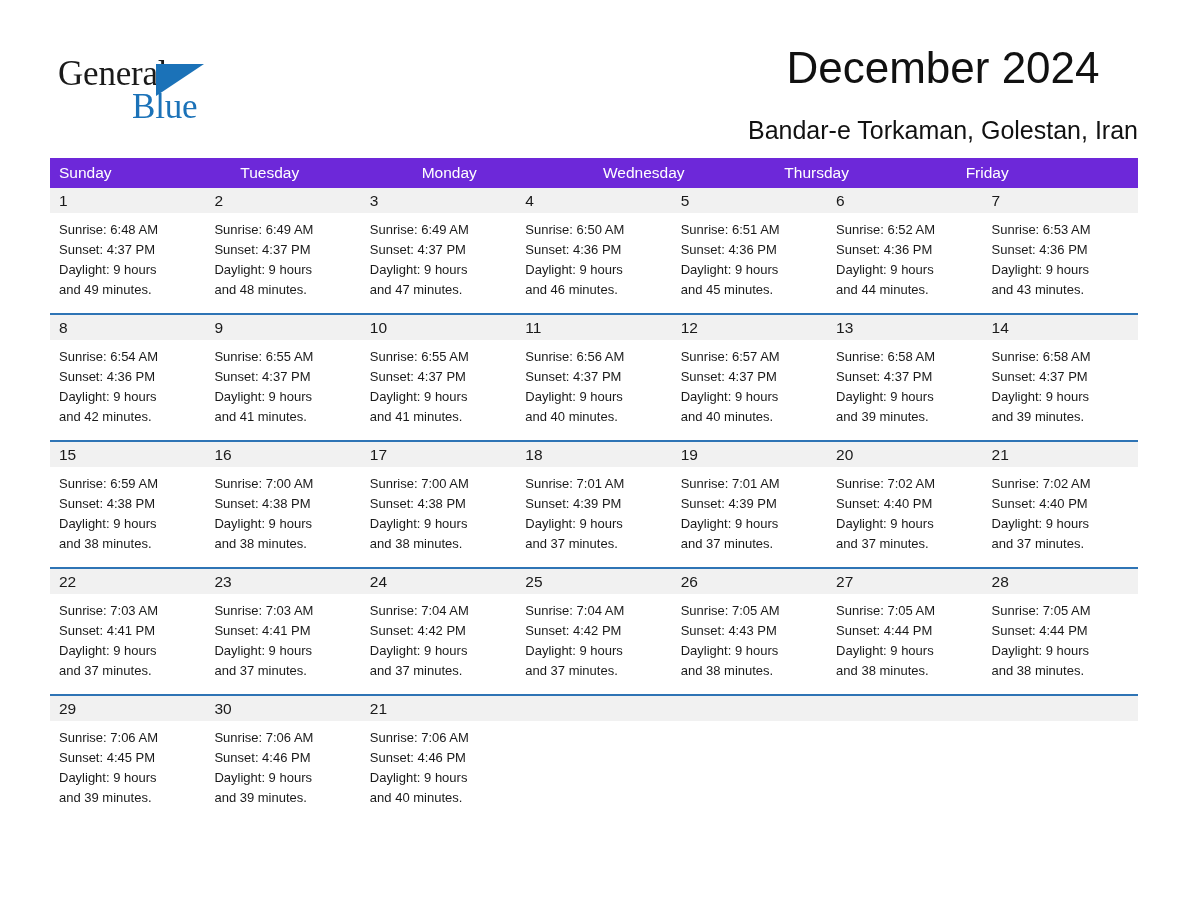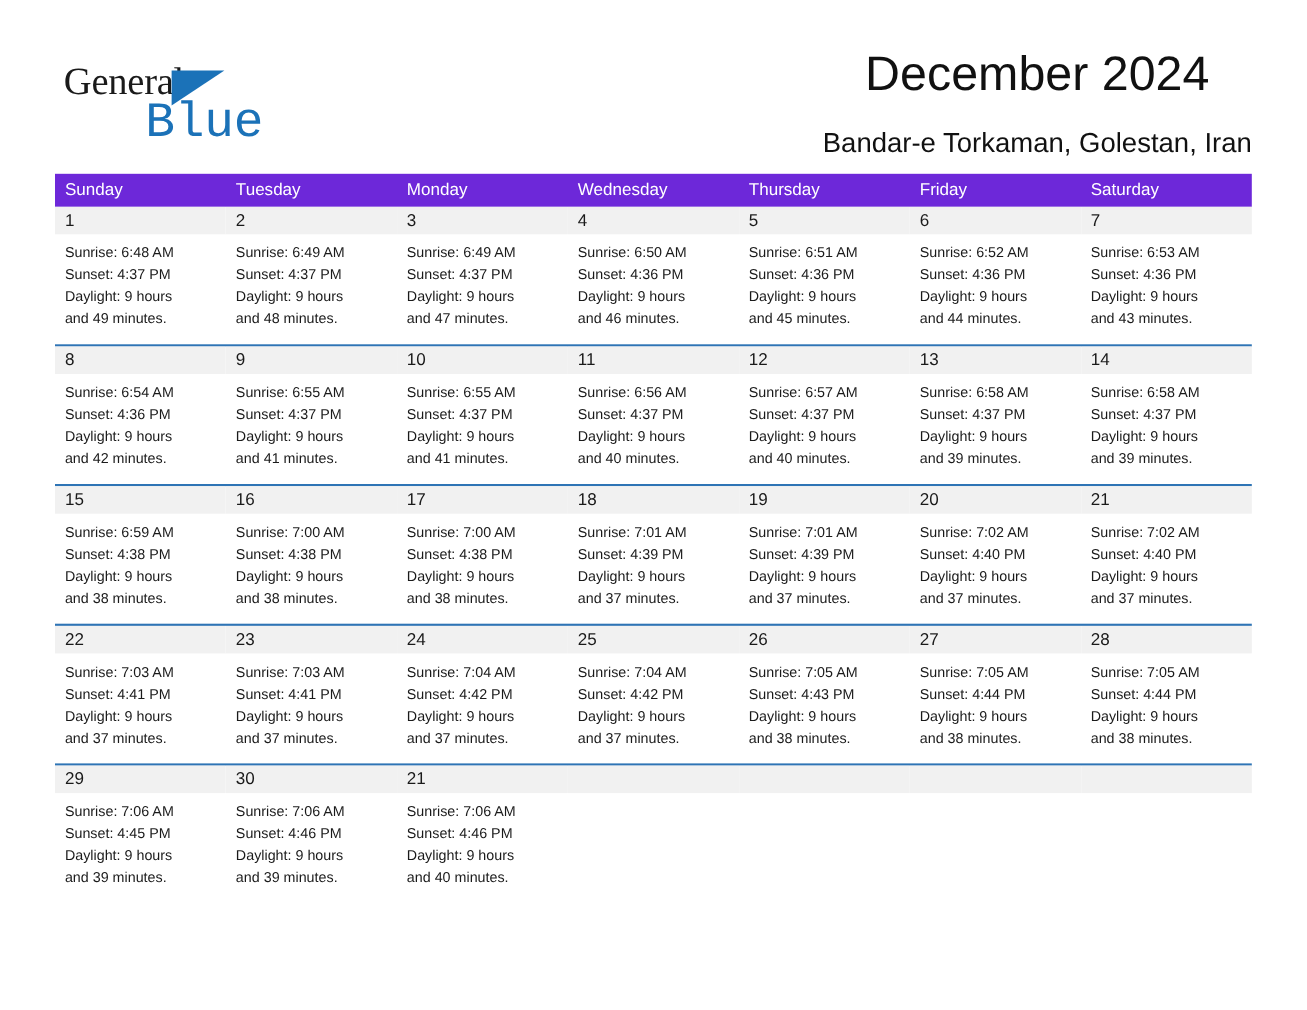--- a/index.html
+++ b/index.html
@@ -52,24 +52,24 @@
     top: 10px;
     width: 0;
     height: 0;
     border-left: 48px solid #1b72b8;
     border-bottom: 32px solid transparent;
   }
   .logo-blue {
     position: absolute;
     left: 74px;
     top: 33px;
-    font-size: 45px;
+    font-size: 35px;
     letter-spacing: -0.2px;
     color: #1b72b8;
-    font-family: Liberation Mono, monospace;
+    font-family: Liberation Serif, serif;
     font-weight: 400;
   }
   .title-block {
     position: absolute;
     right: 0px;
     top: 0px;
     text-align: center;
   }
   .cal-title {
     font-size: 44px;
@@ -166,21 +166,20 @@
   </div>
 
   <div class="calendar">
     <div class="weekday-row" id="weekday-row">
         <div class="weekday">Sunday</div>
         <div class="weekday">Tuesday</div>
         <div class="weekday">Monday</div>
         <div class="weekday">Wednesday</div>
         <div class="weekday">Thursday</div>
         <div class="weekday">Friday</div>
-        <div class="weekday">Saturday</div>
       </div>
     <div id="weeks-container">
         <div class="week-row first">
           <div class="day-cell">
             <div class="day-number-strip">1</div>
             <div class="day-body">
               <div>Sunrise: 6:48 AM</div>
               <div>Sunset: 4:37 PM</div>
               <div>Daylight: 9 hours</div>
               <div>and 49 minutes.</div>

